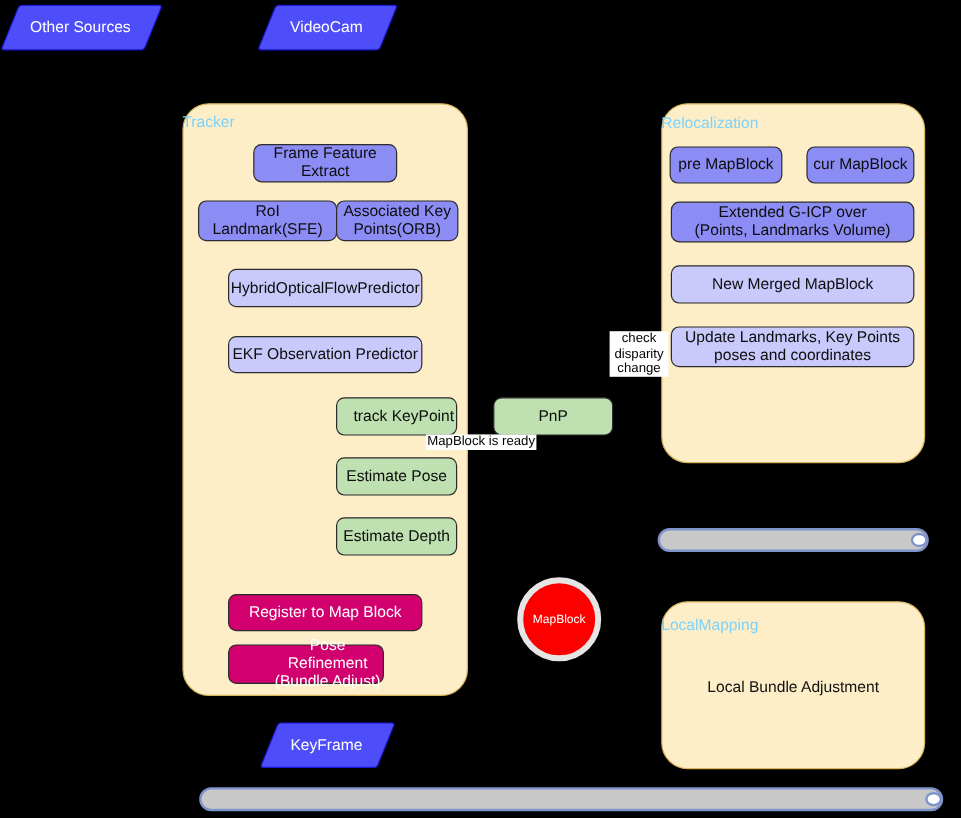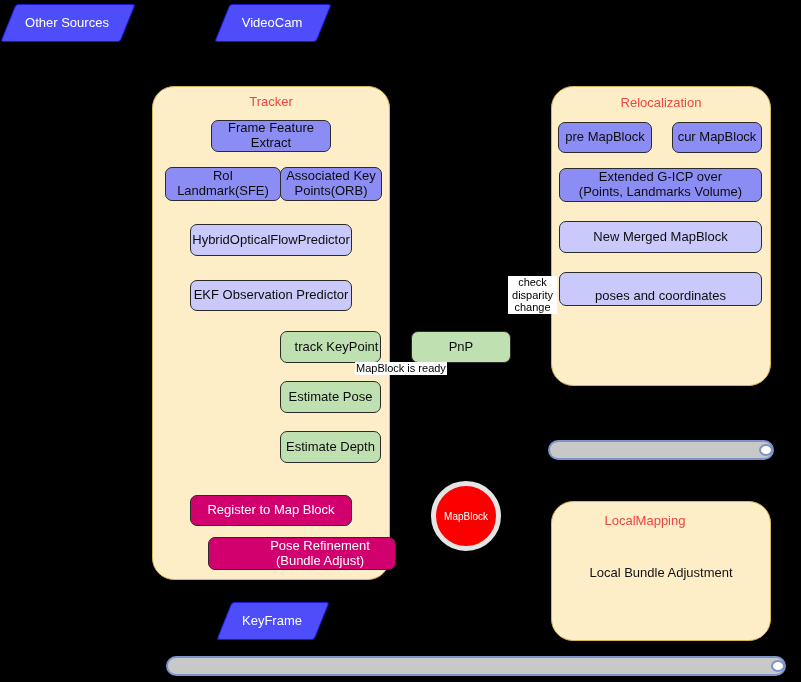--- a/index.html
+++ b/index.html
@@ -8,21 +8,21 @@
   #stage svg{position:absolute;left:0;top:0;}
   .node{position:absolute;box-sizing:border-box;display:flex;align-items:center;
         justify-content:center;text-align:center;line-height:1.15;}
   .rr{border-radius:7px;border:1px solid #2b2b2b;}
   .purple-dark{background:#8c8cf5;color:#0d0d0d;}
   .purple-light{background:#c9c9fb;color:#0d0d0d;}
   .green{background:#bfe0b0;color:#0d0d0d;}
   .crimson{background:#d1006e;color:#ffffff;}
   .panel{position:absolute;box-sizing:border-box;background:#fdeec8;
          border:1px solid #d6b45a;border-radius:22px;}
-  .panel-title{position:absolute;width:100%;text-align:center;color:#ef4444;
+  .panel-title{position:absolute;width:100%;color:#7dd3fc;
                font-size:13px;}
   .panel-sub{position:absolute;width:100%;text-align:center;color:#111;
              font-size:13px;}
   .para{position:absolute;display:flex;align-items:center;justify-content:center;
         color:#fff;font-size:13px;}
   .para .shape{position:absolute;left:0;top:0;width:100%;height:100%;
         background:#4d4dfa;border:1px solid #1a1ad6;
         transform:skewX(-22deg);border-radius:3px;}
   .para .lbl{position:relative;z-index:2;}
   .edge-label{position:absolute;background:#fff;color:#000;font-size:11px;
@@ -145,21 +145,21 @@
   </div>
 
   <div class="node rr green n13" style="left:280px;top:431px;width:101px;height:32px;">
     <span>Estimate Depth</span>
   </div>
 
   <div class="node rr crimson n13" style="left:190px;top:495px;width:162px;height:31px;">
     <span>Register to Map Block</span>
   </div>
 
-  <div class="node rr crimson n13" style="left:208px;top:537px;width:188px;height:33px;padding-left:36px;">
+  <div class="node rr crimson n13" style="left:190px;top:537px;width:130px;height:33px;padding-left:36px;">
     <span>
       <span>Pose Refinement</span><br>
       <span>(Bundle Adjust)</span>
     </span>
   </div>
 
   <div class="para" style="left:224px;top:602px;width:96px;height:36px;">
     <span class="shape"></span>
     <span class="lbl">KeyFrame</span>
   </div>
@@ -199,21 +199,21 @@
       <span>(Points, Landmarks Volume)</span>
     </span>
   </div>
 
   <div class="node rr purple-light n13" style="left:559px;top:221px;width:203px;height:32px;">
     <span>New Merged MapBlock</span>
   </div>
 
   <div class="node rr purple-light n13" style="left:559px;top:272px;width:203px;height:34px;">
     <span>
-      <br>
+      <span>Update Landmarks, Key Points</span><br>
       <span>poses and coordinates</span>
     </span>
   </div>
 
   <div class="cyl" style="left:548px;top:440px;width:226px;height:20px;">
     <span class="cap"></span>
   </div>
 
   <div class="panel" style="left:551px;top:501px;width:220px;height:140px;"></div>
   <div class="panel-title" style="left:551px;top:513px;width:188px;">LocalMapping</div>

